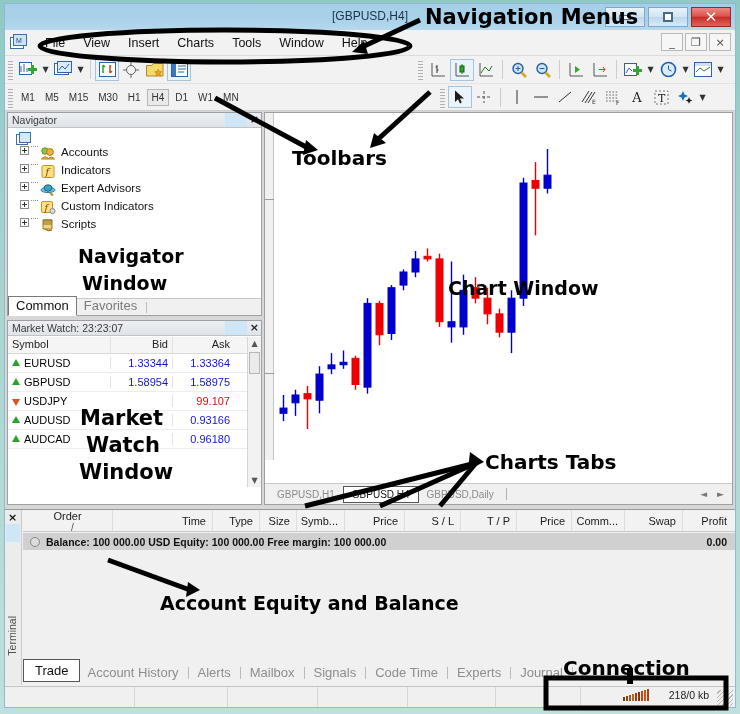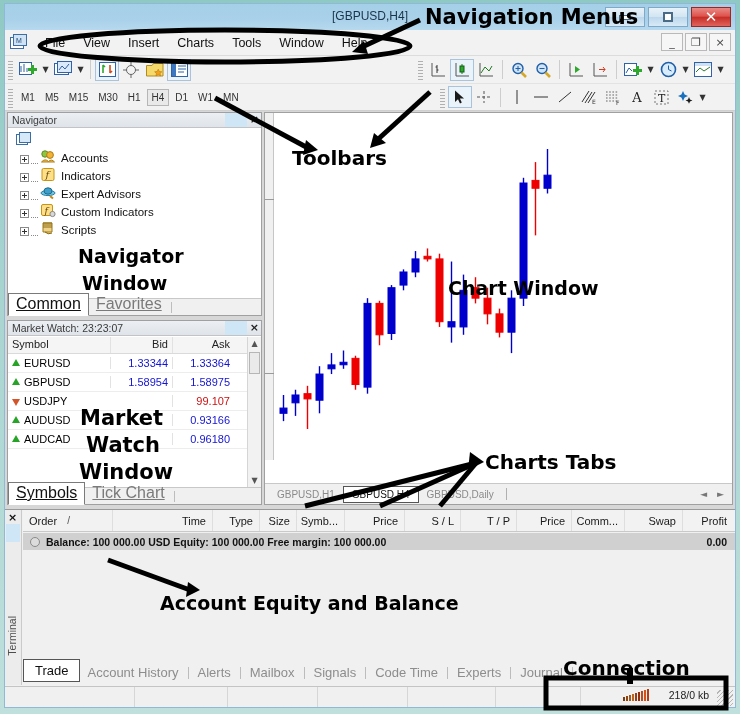--- a/index.html
+++ b/index.html
@@ -113,30 +113,30 @@
   }
   .panel-title .hl { position:absolute; right: 14px; top:0; width: 22px; height: 14px; background: #cfe6f7; }
   .panel-close { position:absolute; right: 2px; top: 0px; font-size:11px; font-weight:bold; color:#222; line-height: 14px;
     font-family: "DejaVu Sans", sans-serif;}
 
   .panel-body { position:absolute; left:0; right:0; top:16px; bottom:17px; background:#fff; overflow:hidden;}
   .panel-tabs {
     position:absolute; left:0; right:0; bottom:0; height:17px;
     background:#f0f0f0; border-top:1px solid #c8c8c8; display:flex; align-items:flex-end;
   }
-  .ptab { font-size:16px; color:#7a7a7a; padding: 1px 7px 2px 7px; text-decoration: underline; }
+  .ptab { font-size:13px; color:#7a7a7a; padding: 1px 7px 2px 7px; }
   .ptab.active { color:#111; background:#fff; border:1px solid #7a7a7a; border-bottom:1px solid #fff; position:relative; top:1px;}
   .ptab-div { width:1px; height:11px; background:#bdbdbd; margin: 0 2px 2px 2px;}
 
   
   .nav-root { padding: 3px 0 0 5px; }
   .nav-rootimg { width:16px; height:14px; position: relative; margin-left:3px; }
   .nav-rootimg .r1 { position:absolute; left:0; top:2px; width:12px; height:11px; background:#fff; border:1px solid #3b6ea5;}
   .nav-rootimg .r2 { position:absolute; left:3px; top:0; width:12px; height:11px; background:#d6e9f8; border:1px solid #3b6ea5;}
-  .tree-item { display:flex; align-items:flex-end; height:18px; padding-left: 12px; }
+  .tree-item { display:flex; align-items:flex-start; height:18px; padding-left: 12px; }
   .plusbox { width:9px; height:9px; border:1px solid #8a8a8a; background:#fff; position:relative; margin-right:2px; }
   .plusbox:before { content:""; position:absolute; left:1px; top:3px; width:5px; height:1px; background:#333;}
   .plusbox:after  { content:""; position:absolute; left:3px; top:1px; width:1px; height:5px; background:#333;}
   .dots { width:7px; height:1px; border-top:1px dotted #8a8a8a; margin-right:2px;}
   .tree-ico { width:16px; height:15px; margin-right:5px; position:relative; }
   .tree-label { font-size:11.5px; color:#111; }
 
   
   .mw-head { display:flex; height:17px; background:#f5f5f5; border-bottom:1px solid #dadada; }
   .mw-head div { font-size:11px; color:#222; padding:1px 4px; }
@@ -606,25 +606,20 @@
             <div class="mw-c1"><span class="arrow-up"></span><span>AUDCAD</span></div>
             <div class="mw-c2"></div>
             <div class="mw-c3" style="color:#1414d2">0.96180</div>
           </div>
 
           <div class="mw-scroll">
             <div class="sb-arrow">▲</div>
             <div class="sb-thumb"></div>
             <div class="sb-arrow" style="position:absolute;bottom:0;">▼</div>
           </div>
-        </div>
-        <div class="panel-tabs">
-          <div class="ptab active">Symbols</div>
-          <div class="ptab">Tick Chart</div>
-          <div class="ptab-div"></div>
         </div>
       </div>
 
       <div id="chartwin">
         <div id="chart-canvas">
           <div id="chart-vsep">
             <span class="tick" style="top:86px;"></span>
             <span class="tick" style="top:260px;"></span>
           </div>
           <svg id="chart-svg" width="470" height="372" viewBox="0 0 470 372" style="position:absolute;left:10px;top:0;">
@@ -690,21 +685,21 @@
     </div>
 
     <div id="terminal">
       <div id="term-sidebar">
         <span class="swatch"></span>
         <span id="term-vlabel">Terminal</span>
       </div>
       <span id="term-close">×</span>
 
       <div id="term-cols">
-        <div class="tcol lead" style="width:90px;">
+        <div class="tcol lead" style="width:90px;flex-direction:column;">
           <span>Order</span>
             <span class="sortmark">/</span>
         </div>
         <div class="tcol" style="width:100px;">Time</div>
         <div class="tcol" style="width:47px;">Type</div>
         <div class="tcol" style="width:37px;">Size</div>
         <div class="tcol" style="width:48px;">Symb...</div>
         <div class="tcol" style="width:60px;">Price</div>
         <div class="tcol" style="width:56px;">S / L</div>
         <div class="tcol" style="width:56px;">T / P</div>

